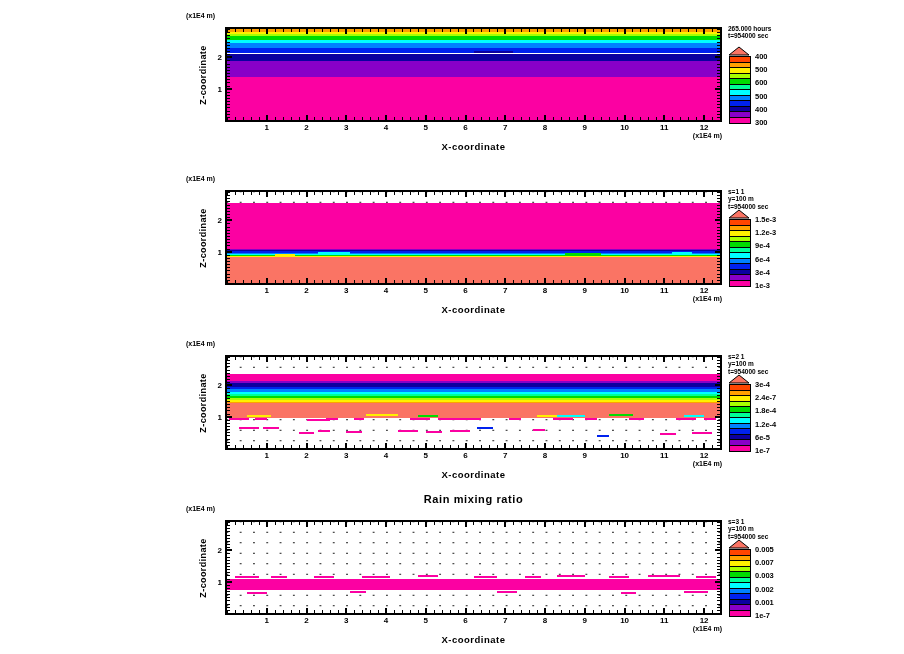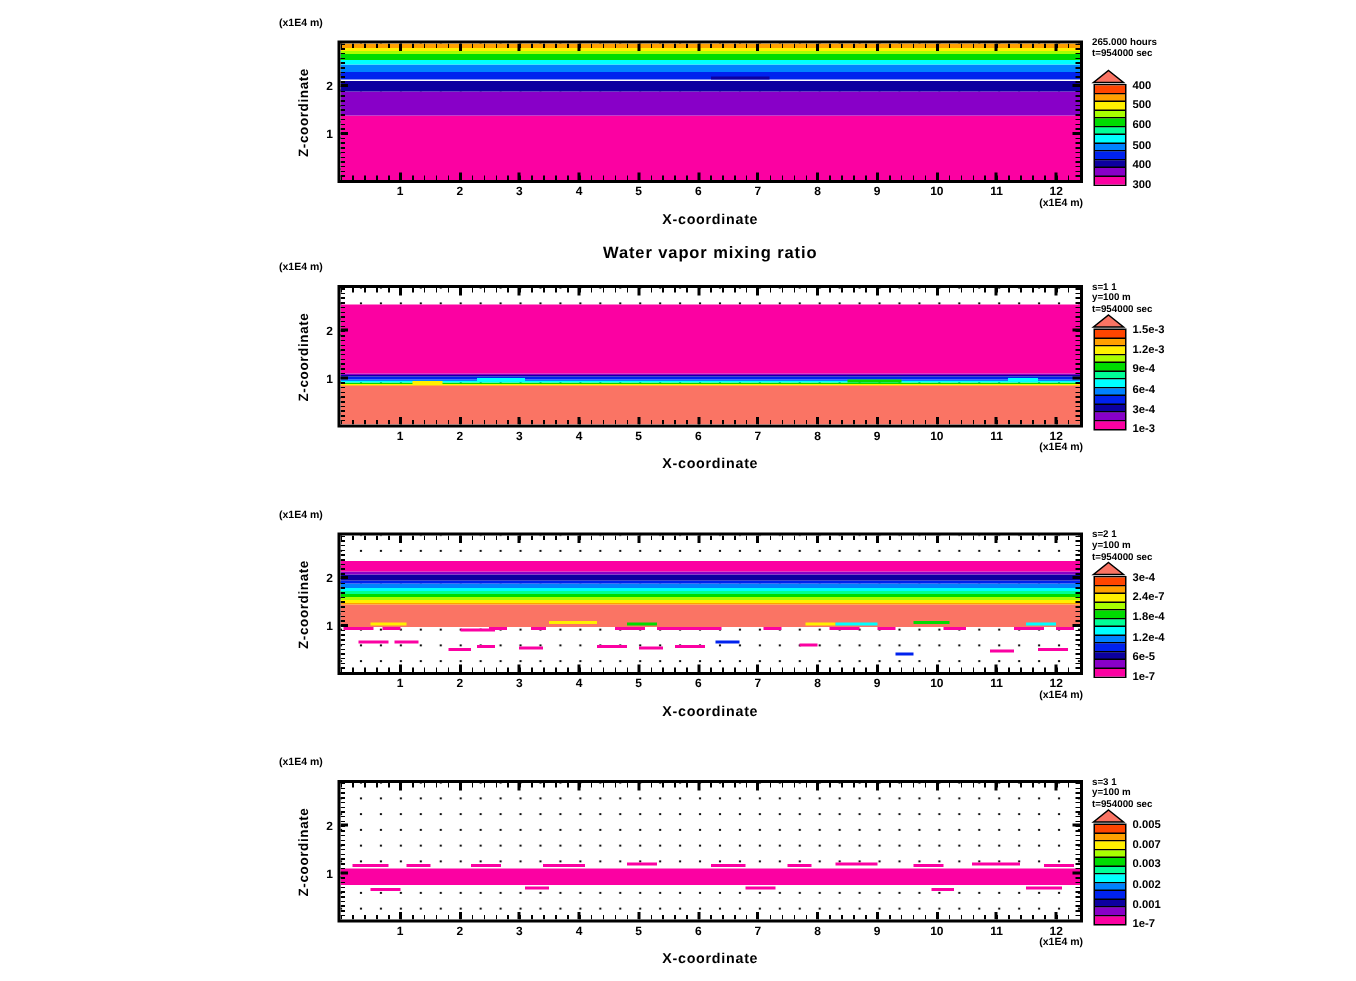--- a/index.html
+++ b/index.html
@@ -144,21 +144,20 @@
           <span class="cbar-lab" style="top: 63.2px;">500</span>
           <span class="cbar-lab" style="top: 76.4px;">600</span>
           <span class="cbar-lab" style="top: 89.6px;">500</span>
           <span class="cbar-lab" style="top: 102.8px;">400</span>
           <span class="cbar-lab" style="top: 116px;">300</span>
         </div>
     </div>
   </section>
 
   <section class="panel" style="top:165px">
-    <h2 class="title">Water vapor mixing ratio</h2>
     <span class="zunit">(x1E4 m)</span>
     <div class="zlabel-box">
         <span>Z-coordinate</span>
       </div>
     <div class="plot">
       <div class="bands">
           <div class="band" style="bottom: 0px; height: 26.6724px; background: rgb(250, 116, 100);"></div>
           <div class="band" style="bottom: 26.6724px; height: 0.784483px; background: rgb(255, 240, 0);"></div>
           <div class="band" style="bottom: 27.4569px; height: 0.784483px; background: rgb(0, 220, 0);"></div>
           <div class="band" style="bottom: 28.2414px; height: 0.941379px; background: rgb(0, 255, 255);"></div>
@@ -398,20 +397,21 @@
           <span class="cbar-lab" style="top: 63.2px;">2.4e-7</span>
           <span class="cbar-lab" style="top: 76.4px;">1.8e-4</span>
           <span class="cbar-lab" style="top: 89.6px;">1.2e-4</span>
           <span class="cbar-lab" style="top: 102.8px;">6e-5</span>
           <span class="cbar-lab" style="top: 116px;">1e-7</span>
         </div>
     </div>
   </section>
 
   <section class="panel" style="top:495px">
+    <h2 class="title">Rain mixing ratio</h2>
     <span class="zunit">(x1E4 m)</span>
     <div class="zlabel-box">
         <span>Z-coordinate</span>
       </div>
     <div class="plot">
       <div class="bands">
           <div class="band" style="bottom: 22.5931px; height: 11.2966px; background: rgb(251, 1, 162);"></div>
           <div class="dash" style="left: 7.95161px; bottom: 35.1448px; width: 23.8548px; background: rgb(251, 1, 162);"></div>
           <div class="dash" style="left: 43.7339px; bottom: 34.5172px; width: 15.9032px; background: rgb(251, 1, 162);"></div>
           <div class="dash" style="left: 87.4677px; bottom: 35.4586px; width: 19.879px; background: rgb(251, 1, 162);"></div>

